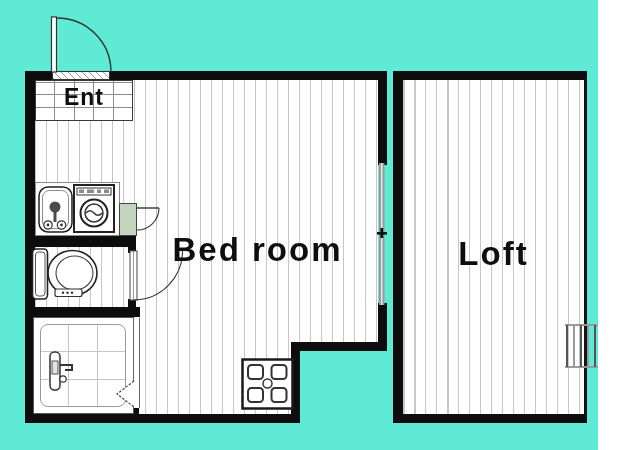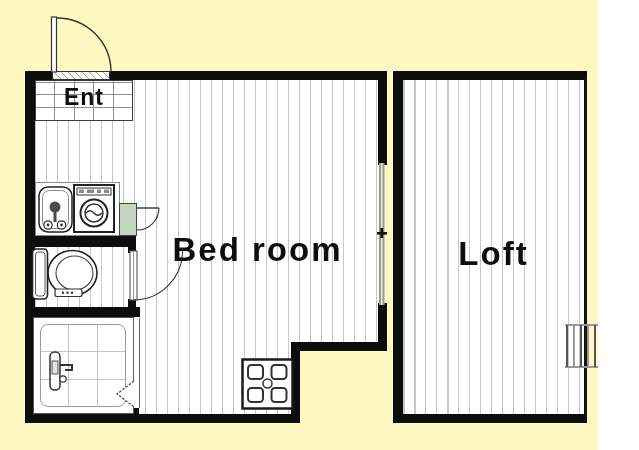--- a/index.html
+++ b/index.html
@@ -1,16 +1,16 @@
 <!DOCTYPE html>
 <html style="--wall: #0d0d0d; --floor-stripe: #c7c7c7; --grid-line: #8c8c8c; --tile-line: #c5c5c5; --cabinet-green: #c4d5bf; --window-gray: #9a9a9a; --fixture-line: #2a2a2a;"><head>
 <meta charset="utf-8">
 <style>
   html,body{margin:0;padding:0;background:#fff;}
-  #plan{position:relative;width:598px;height:450px;background:#fef9c3;overflow:hidden;
+  #plan{position:relative;width:598px;height:450px;background:#5eead4;overflow:hidden;
         font-family:"Liberation Sans",sans-serif;}
   .wall{position:absolute;background:var(--wall,#0d0d0d);}
   .planks{position:absolute;background-color:#fff;
     background-image:repeating-linear-gradient(90deg,
       var(--floor-stripe,#c7c7c7) 0px,var(--floor-stripe,#c7c7c7) 1.5px,
       transparent 1.5px,transparent 11px);}
   .room-label{position:absolute;font-weight:bold;color:#0e0e0e;text-align:center;
     line-height:1;letter-spacing:2px;white-space:nowrap;}
   .ent-label{font-size:23px;letter-spacing:1px;}
   .big-label{font-size:33px;}

